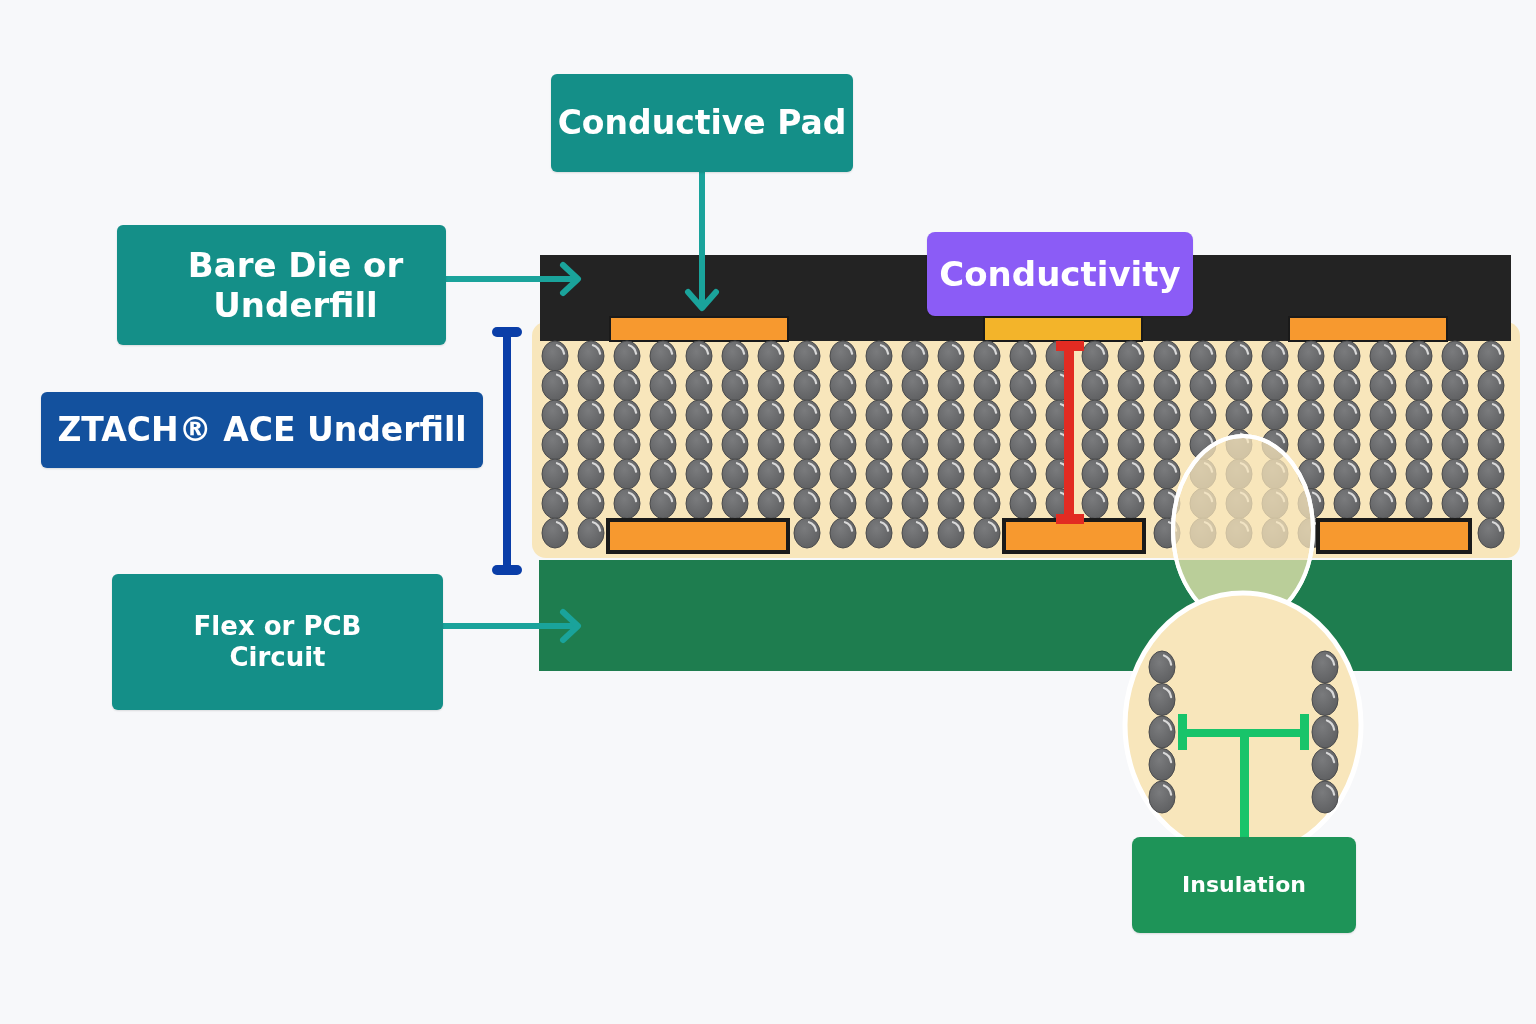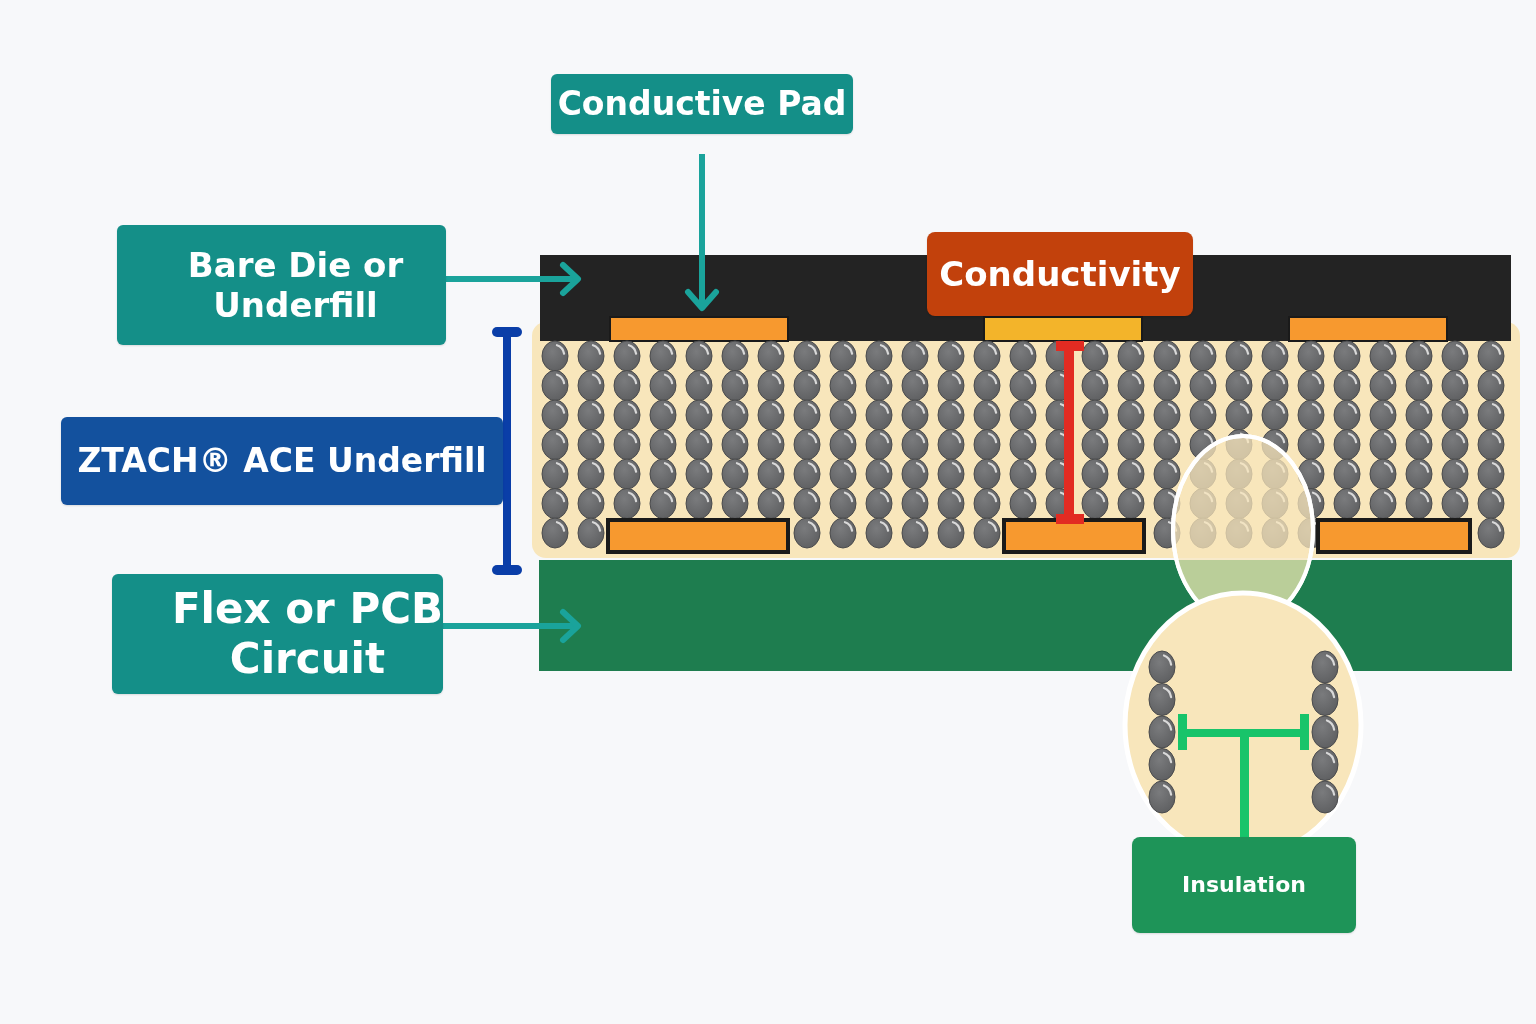--- a/index.html
+++ b/index.html
@@ -10,24 +10,24 @@
   }
   #stage { position: absolute; left: 0; top: 0; width: 1536px; height: 1024px; }
   .lbl {
     position: absolute; box-sizing: border-box;
     display: flex; align-items: center; justify-content: center; text-align: center;
     color: #ffffff; font-weight: bold; border-radius: 6px;
     line-height: 1.18;
     box-shadow: 0 1px 2px rgba(0,0,0,0.12);
   }
   .lbl span { display: block; }
-  #lbl-pad      { left: 551px; top: 74px;  width: 302px; height: 60px; font-size: 33px; }
+  #lbl-pad      { left: 551px; top: 74px;  width: 302px; height: 98px; font-size: 33px; }
   #lbl-die      { left: 117px; top: 225px; width: 329px; height: 120px; font-size: 34px; padding-left: 28px; }
-  #lbl-underfill{ left: 41px;  top: 417px; width: 442px; height: 88px;  font-size: 33px; margin-left: 20px; }
-  #lbl-flex     { left: 112px; top: 574px; width: 331px; height: 120px; font-size: 42px; justify-content: flex-end; }
+  #lbl-underfill{ left: 41px;  top: 392px; width: 442px; height: 76px;  font-size: 33px; }
+  #lbl-flex     { left: 112px; top: 574px; width: 331px; height: 136px; font-size: 26px; }
   #lbl-cond     { left: 927px; top: 232px; width: 266px; height: 84px;  font-size: 34px; border-radius: 8px; }
   #lbl-ins      { left: 1132px; top: 837px; width: 224px; height: 96px; font-size: 22px; border-radius: 8px; }
 </style>
 </head>
 <body>
 
 <div id="stage">
 
   <svg id="diagram" width="1536" height="1024" viewBox="0 0 1536 1024" xmlns="http://www.w3.org/2000/svg" style="position:absolute;left:0;top:0;">
     <defs>
@@ -877,20 +877,20 @@
     <span>ZTACH® ACE Underfill</span>
   </div>
 
   <div id="lbl-flex" class="lbl" style="background: rgb(20, 143, 136);">
     <div>
       <span>Flex or PCB</span>
       <span>Circuit</span>
     </div>
   </div>
 
-  <div id="lbl-cond" class="lbl" style="background: #c2410c;">
+  <div id="lbl-cond" class="lbl" style="background: #8b5cf6;">
     <span>Conductivity</span>
   </div>
 
   <div id="lbl-ins" class="lbl" style="background: rgb(30, 148, 88);">
     <span>Insulation</span>
   </div>
 </div>
 
 </body></html>

